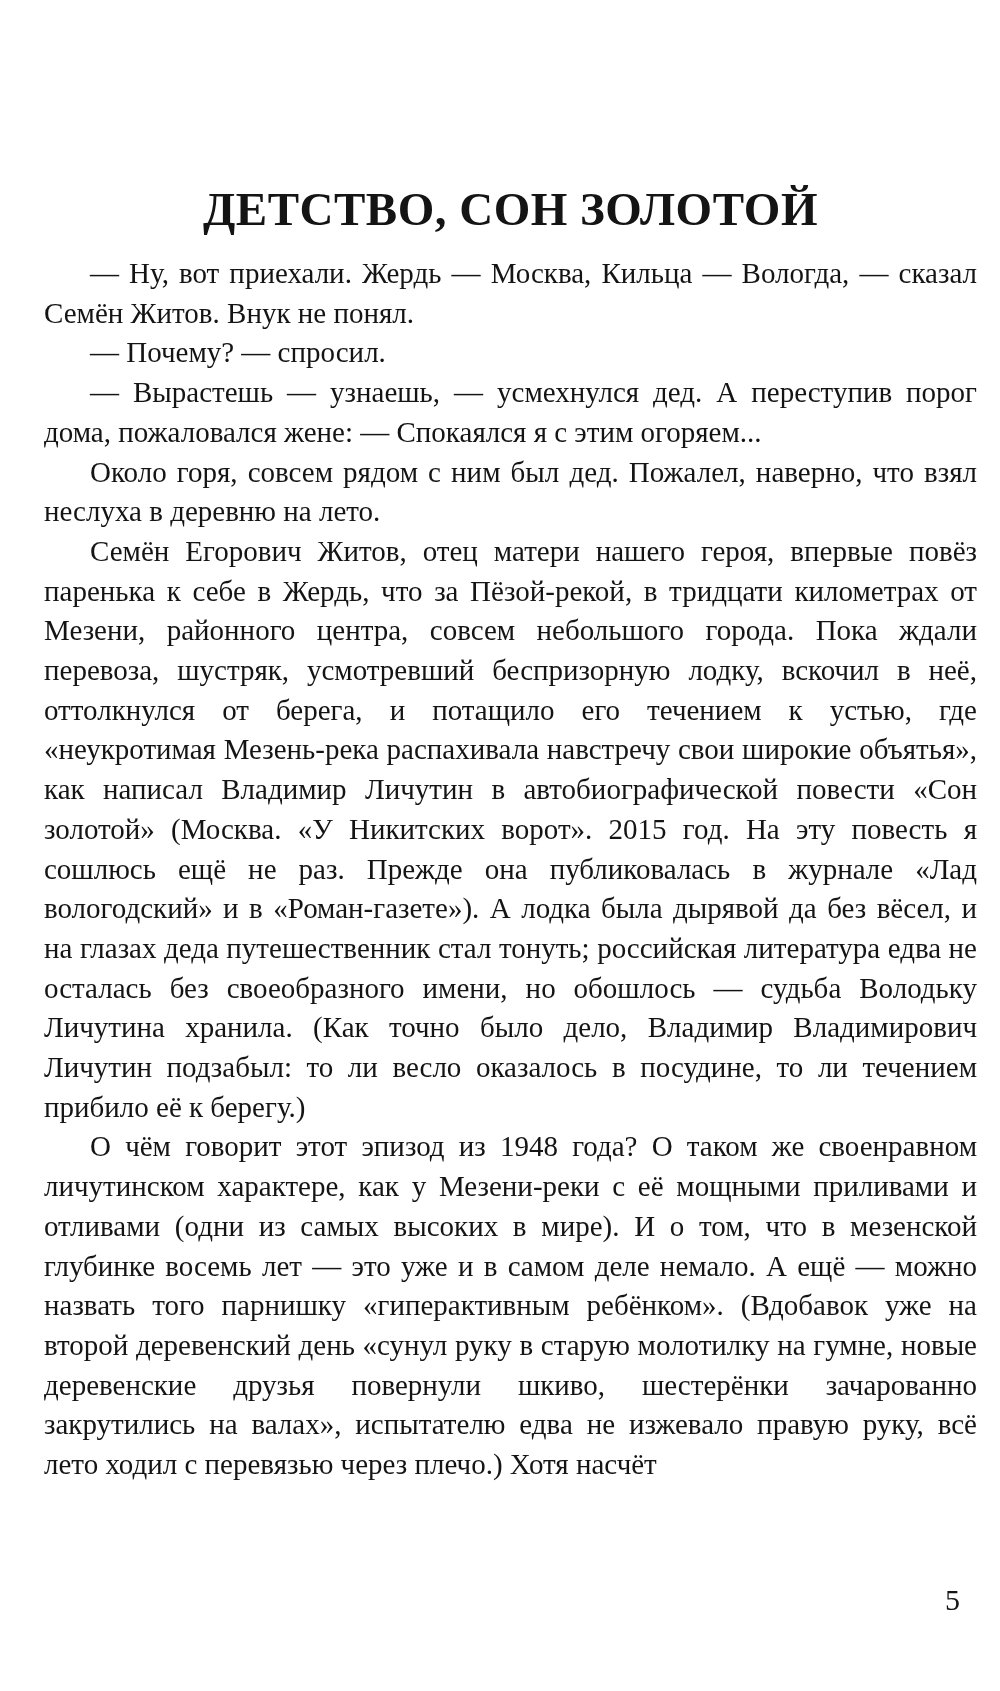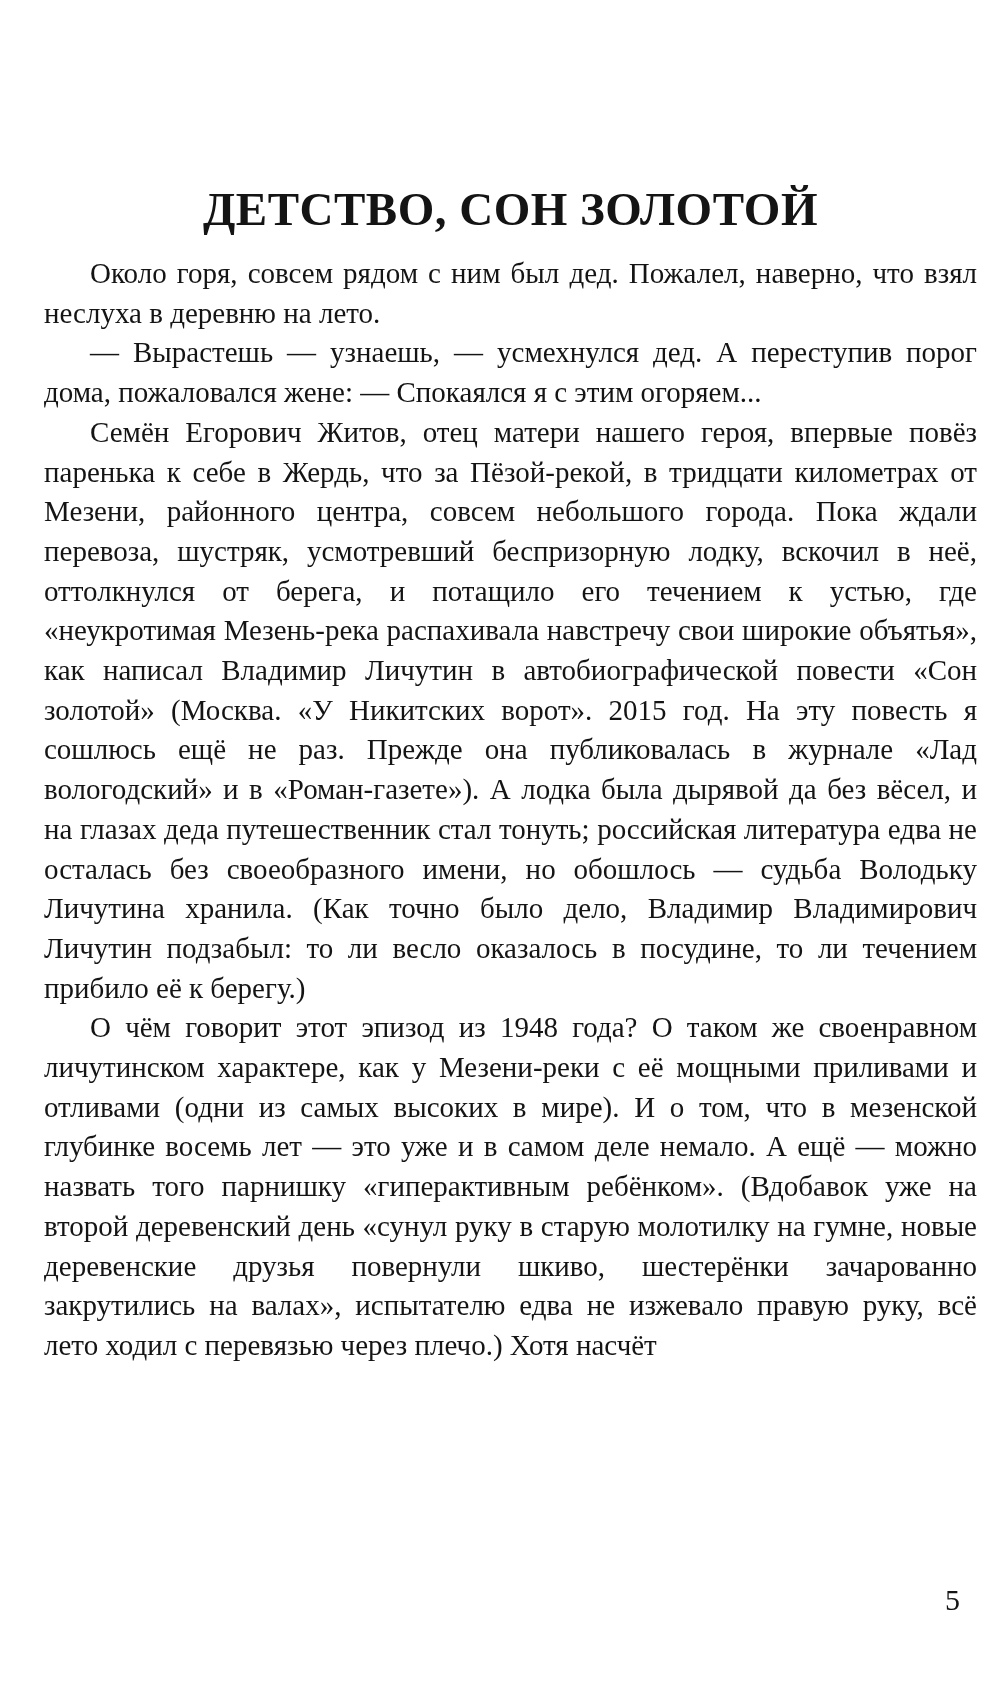--- a/index.html
+++ b/index.html
@@ -51,20 +51,22 @@
     line-height: 34px;
   }
 </style>
 </head>
 <body>
 
 <div class="page">
   <div class="text-block">
     <h1 class="chapter-title">ДЕТСТВО, СОН ЗОЛОТОЙ</h1>
     <div class="body-text">
+      <p>— Ну, вот приехали. Жердь — Москва, Кильца — Вологда, — сказал Семён Житов. Внук не понял.</p>
+      <p>— Почему? — спросил.</p>
+      <p>— Вырастешь — узнаешь, — усмехнулся дед. А переступив порог дома, пожаловался жене: — Спокаялся я с этим огоряем...</p>
       <p>Около горя, совсем рядом с ним был дед. Пожалел, наверно, что взял неслуха в деревню на лето.</p>
-      <p>— Вырастешь — узнаешь, — усмехнулся дед. А переступив порог дома, пожаловался жене: — Спокаялся я с этим огоряем...</p>
       <p>Семён Егорович Житов, отец матери нашего героя, впервые повёз паренька к себе в Жердь, что за Пёзой-рекой, в тридцати километрах от Мезени, районного центра, совсем небольшого города. Пока ждали перевоза, шустряк, усмотревший беспризорную лодку, вскочил в неё, оттолкнулся от берега, и потащило его течением к устью, где «неукротимая Мезень-река распахивала навстречу свои широкие объятья», как написал Владимир Личутин в автобиографической повести «Сон золотой» (Москва. «У Никитских ворот». 2015 год. На эту повесть я сошлюсь ещё не раз. Прежде она публиковалась в журнале «Лад вологодский» и в «Роман-газете»). А лодка была дырявой да без вёсел, и на глазах деда путешественник стал тонуть; российская литература едва не осталась без своеобразного имени, но обошлось — судьба Володьку Личутина хранила. (Как точно было дело, Владимир Владимирович Личутин подзабыл: то ли весло оказалось в посудине, то ли течением прибило её к берегу.)</p>
       <p>О чём говорит этот эпизод из 1948 года? О таком же своенравном личутинском характере, как у Мезени-реки с её мощными приливами и отливами (одни из самых высоких в мире). И о том, что в мезенской глубинке восемь лет — это уже и в самом деле немало. А ещё — можно назвать того парнишку «гиперактивным ребёнком». (Вдобавок уже на второй деревенский день «сунул руку в старую молотилку на гумне, новые деревенские друзья повернули шкиво, шестерёнки зачарованно закрутились на валах», испытателю едва не изжевало правую руку, всё лето ходил с перевязью через плечо.) Хотя насчёт</p>
     </div>
   </div>
   <div class="page-number">5</div>
 </div>
 
 </body></html>

